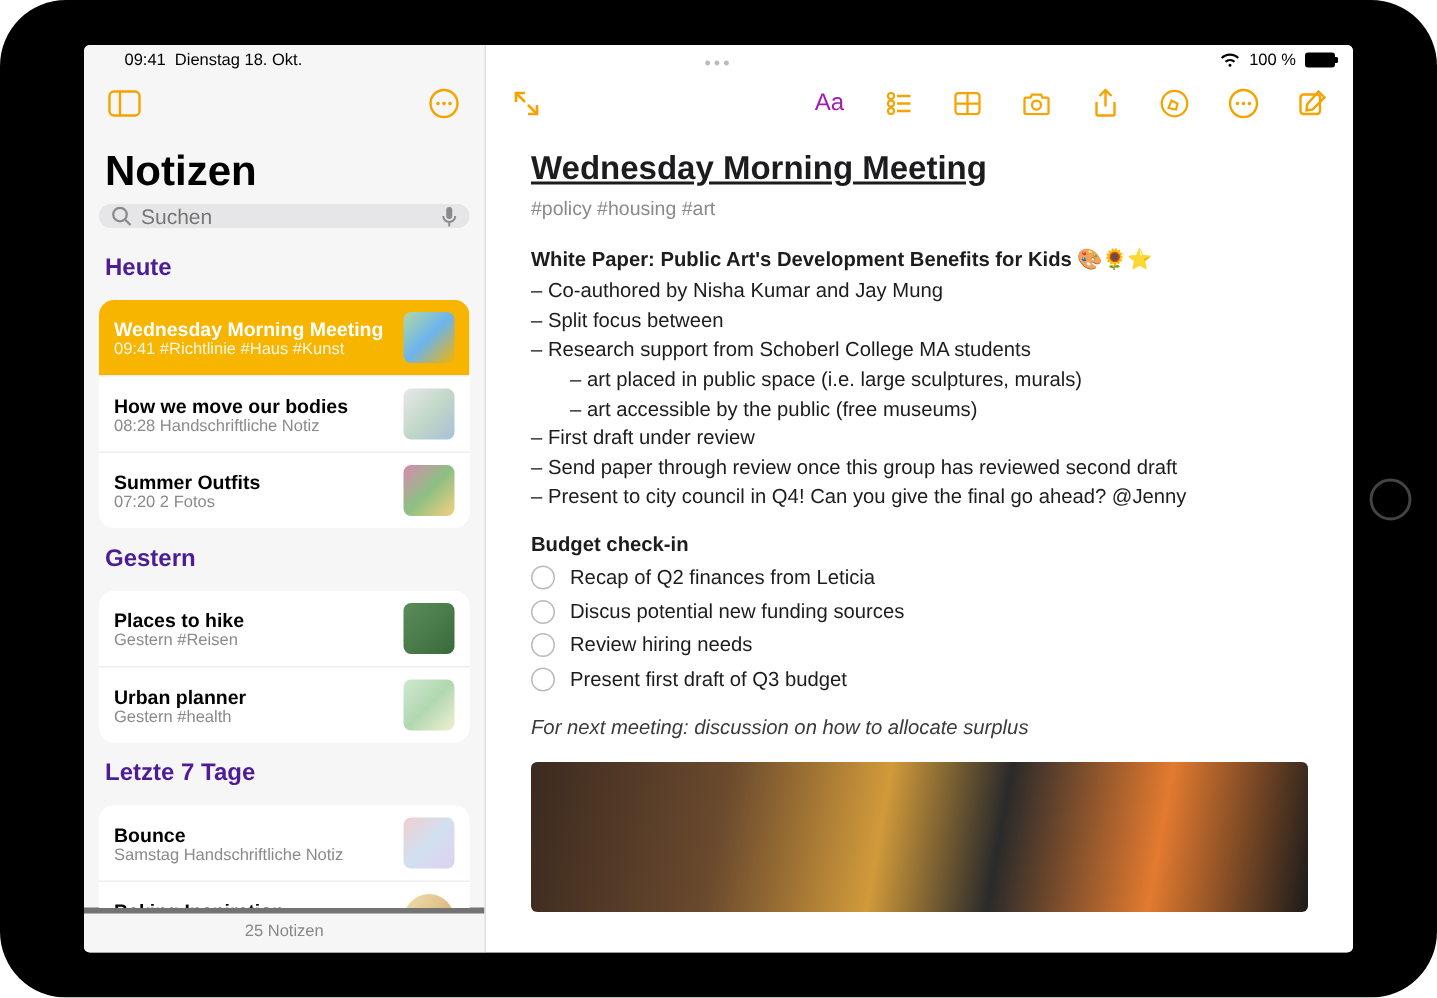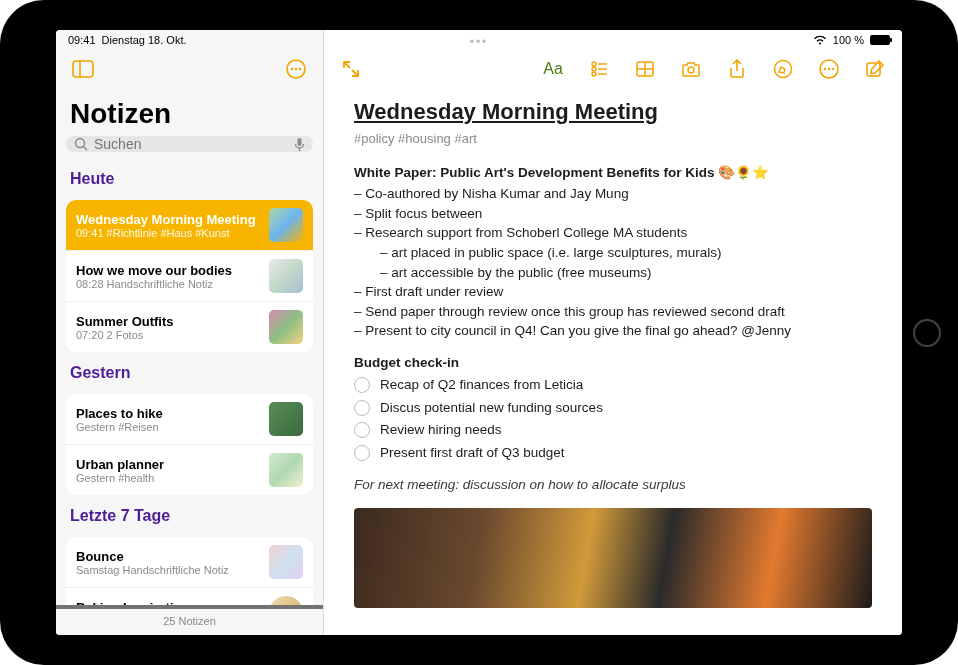--- a/index.html
+++ b/index.html
@@ -34,21 +34,21 @@
     flex: 1;
     background: #f2f2f2;
     border-radius: 4px;
     display: flex;
     overflow: hidden;
     position: relative;
   }
   
   .statusbar {
     position: absolute;
-    top: 0; left: 0; right: 0;
+    top: 0; left: 15px; right: 0;
     height: 20px;
     display: flex;
     align-items: center;
     justify-content: space-between;
     padding: 0 12px;
     font-size: 11px;
     font-weight: 500;
     z-index: 10;
   }
   .statusbar .left, .statusbar .right { display: flex; align-items: center; gap: 6px; }
@@ -76,21 +76,21 @@
   }
   .sidebar-topbar {
     display: flex;
     justify-content: space-between;
     align-items: center;
     padding: 6px 14px 2px;
   }
   .icon-btn {
     width: 26px; height: 26px;
     display: flex; align-items: center; justify-content: center;
-    color: #4d7c0f;
+    color: #a21caf;
     cursor: pointer;
   }
   .sidebar-title {
     font-size: 28px;
     font-weight: 700;
     padding: 2px 14px 6px;
     margin-top: 12px;
   }
   .search {
     margin: 0 10px 10px;

